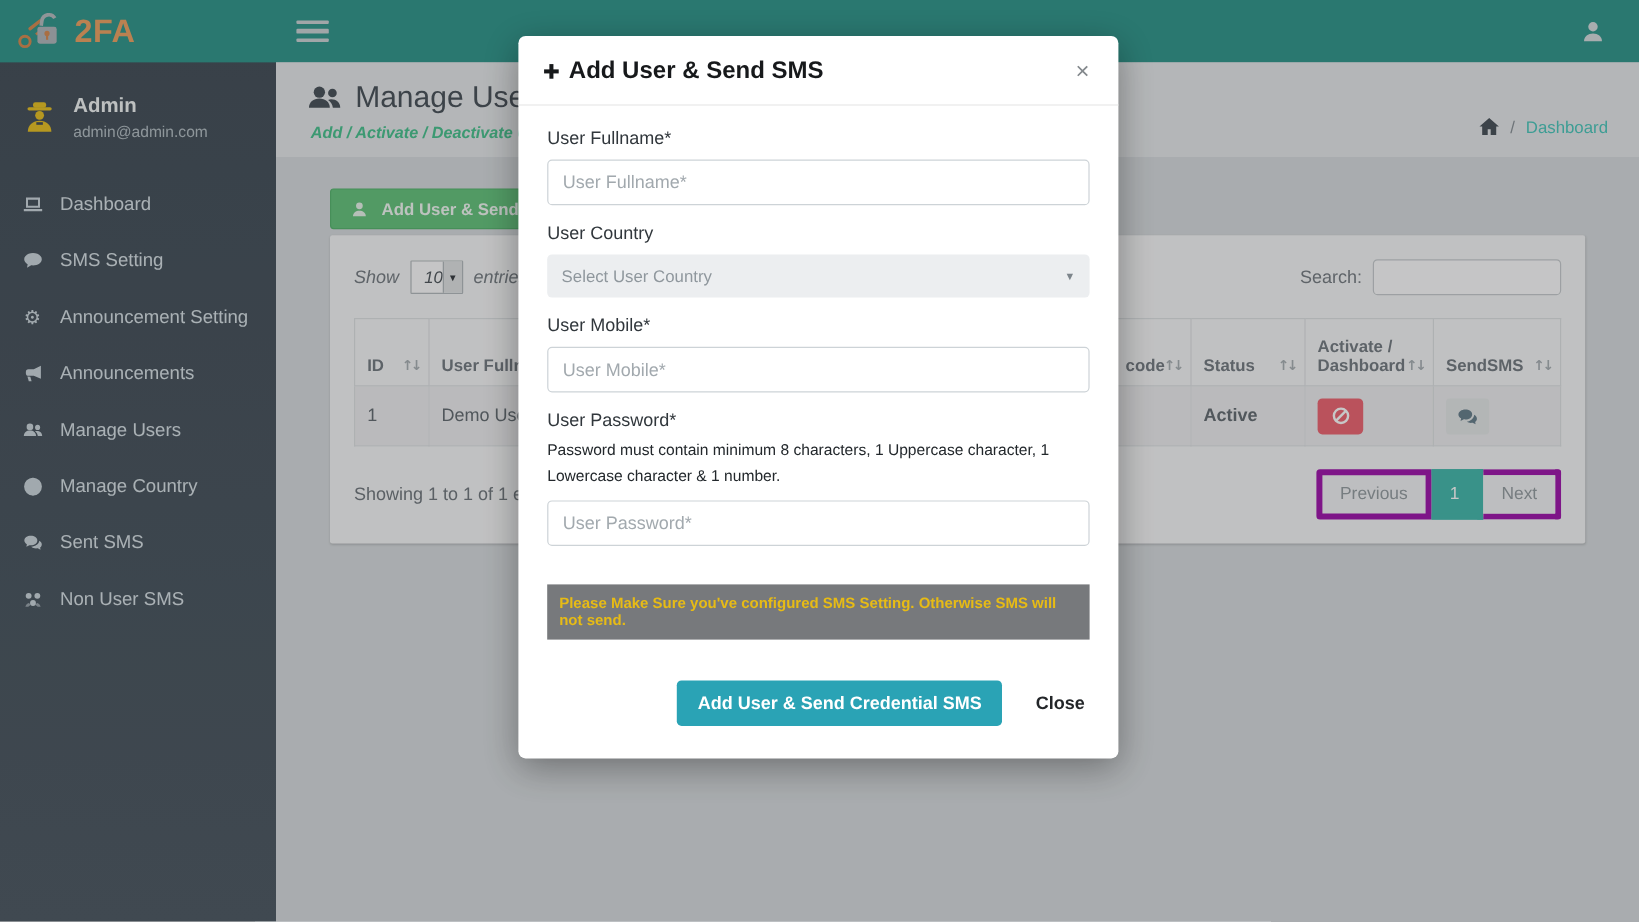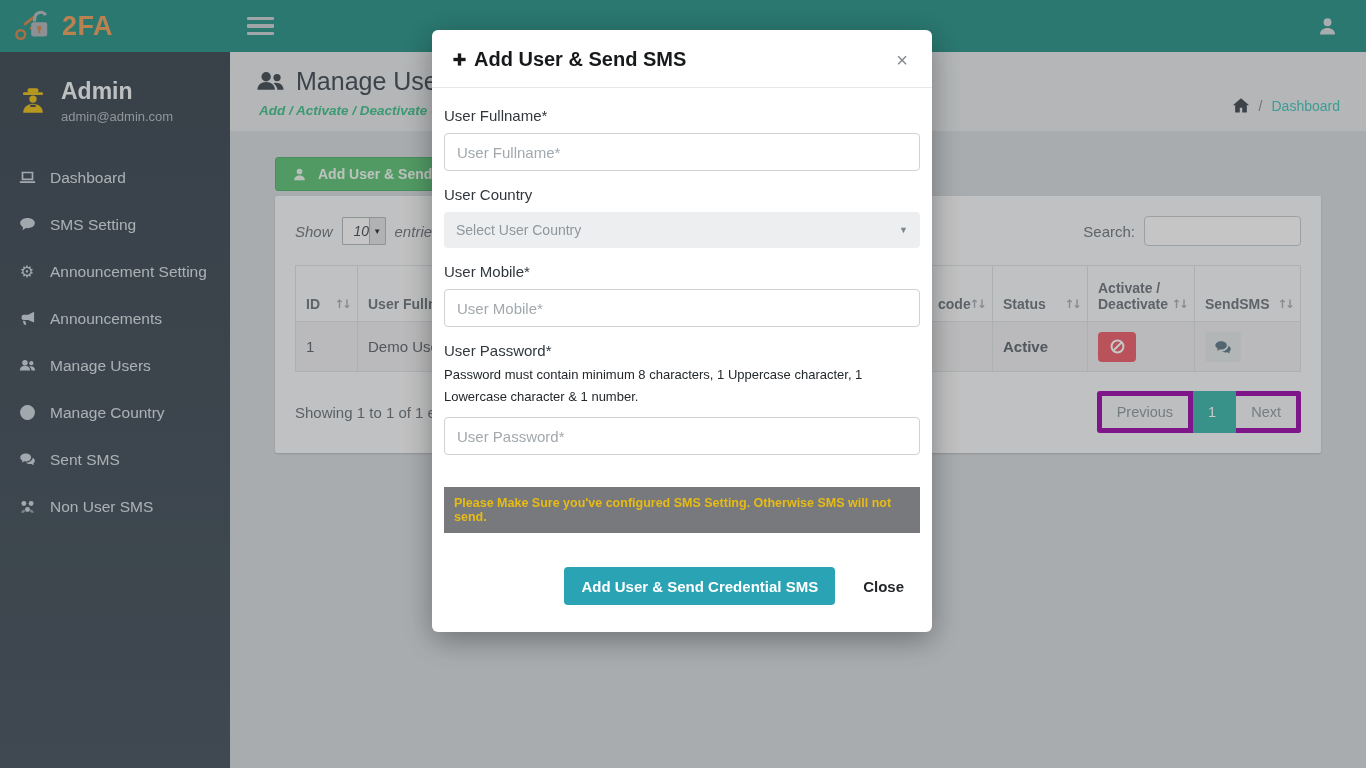--- a/index.html
+++ b/index.html
@@ -6,21 +6,21 @@
   html,body { width:1366px; height:768px; overflow:hidden; }
   body { font-family:"Liberation Sans", sans-serif; background:#d9dde0; position:relative; }
 
   .app { display:flex; height:100%;justify-content:flex-end; }
 
   
   .sidebar { width:230px; flex:none; background:linear-gradient(180deg,#48535d 0%,#525e68 100%); display:flex; flex-direction:column; }
   .logo { height:52px; background:#369a90; display:flex; align-items:center; padding:0 13px; gap:7px; flex:none; cursor:pointer; }
   .logo-text { color:#efa668; font-size:27px; font-weight:bold; letter-spacing:.5px; }
   .user-panel { display:flex; gap:13px; padding:26px 18px 18px; align-items:center; }
-  .user-name { color:#f3f6f7; font-size:23px; font-weight:600; }
+  .user-name { color:#f3f6f7; font-size:17px; font-weight:600; }
   .user-email { color:#b6c0c6; font-size:13px; margin-top:4px; }
   .menu { list-style:none; margin-top:12px; }
   .menu li { display:flex; align-items:center; gap:14px; padding:0 18px; height:47px; color:#dae3e8; font-size:15.5px; cursor:pointer; }
   .micon { width:18px; height:18px; flex:none; display:flex; align-items:center; justify-content:center; }
   .micon svg { width:17px; height:17px; fill:#cfd9df; }
   .micon .glyph { font-family:"DejaVu Sans", sans-serif; font-size:16px; color:#cfd9df; line-height:1; }
 
   
   .main { flex:1; display:flex; flex-direction:column; min-width:0; }
   .topbar { height:52px; background:#369a90; display:flex; align-items:center; justify-content:space-between; padding:0 28px 0 10px; flex:none; }
@@ -72,21 +72,21 @@
   .page-item.active { background:#4abcb0; border-color:#4abcb0; color:#fff; }
 
   
   .backdrop { position:fixed; inset:0; background:rgba(0,0,0,0.22); z-index:5; }
   .modal { position:fixed; left:432px; top:30px; width:500px; background:#fff; border-radius:6px; box-shadow:0 8px 30px rgba(0,0,0,.35); z-index:10; }
   .modal-header { display:flex; align-items:flex-start; padding:18px 20px 15px; border-bottom:1px solid #e8e8e8; }
   .modal-title { font-size:20px; font-weight:bold; color:#17191b; display:flex; align-items:center; gap:7px; flex:1; }
   .plus-icon { display:flex; }
   .plus-icon svg { width:15px; height:15px; fill:#17191b; }
   .modal-close { color:#84898d; font-size:20px; line-height:1; cursor:pointer; padding:2px 4px; }
-  .modal-body { padding:12px 12px 0; }
+  .modal-body { padding:12px 24px 0; }
   .f-label { font-size:15px; color:#31373c; margin:15px 0 9px; }
   .f-label.first { margin-top:7px; }
   .text-input { width:100%; height:38px; border:1px solid #cdd3d7; border-radius:4px; padding:0 12px; font-size:15px; color:#333; outline:none; font-family:inherit; }
   .text-input::placeholder { color:#a2a9ae; }
   .select-input { height:36px; background:#eceef0; border-radius:4px; display:flex; align-items:center; justify-content:space-between; padding:0 12px; color:#8f979d; font-size:14px; cursor:pointer; }
   .select-input .caret { font-size:9px; color:#7d858b; }
   .pw-hint { font-size:13px; color:#23282c; line-height:1.7; margin:-4px 0 9px; }
   .warning { margin-top:32px; background:#77797c; color:#e7bb15; font-weight:bold; font-size:12.5px; padding:9px 10px; }
   .modal-footer { display:flex; justify-content:flex-end; align-items:center; gap:28px; padding:34px 28px 27px 22px; }
   .btn-submit { background:#2aa3b5; color:#fff; border:none; border-radius:4px; height:38px; padding:0 17px; font-size:15px; font-weight:bold; cursor:pointer; font-family:inherit; }
@@ -294,21 +294,21 @@
               </th>
               <th>
                 <span>code</span>
                 <span class="sort">↑↓</span>
               </th>
               <th>
                 <span>Status</span>
                 <span class="sort">↑↓</span>
               </th>
               <th>
-                <span>Activate / Deactivate</span>
+                <span>Activate / Dashboard</span>
                 <span class="sort">↑↓</span>
               </th>
               <th>
                 <span>SendSMS</span>
                 <span class="sort">↑↓</span>
               </th>
             </tr>
           </thead>
           <tbody>
             <tr>

